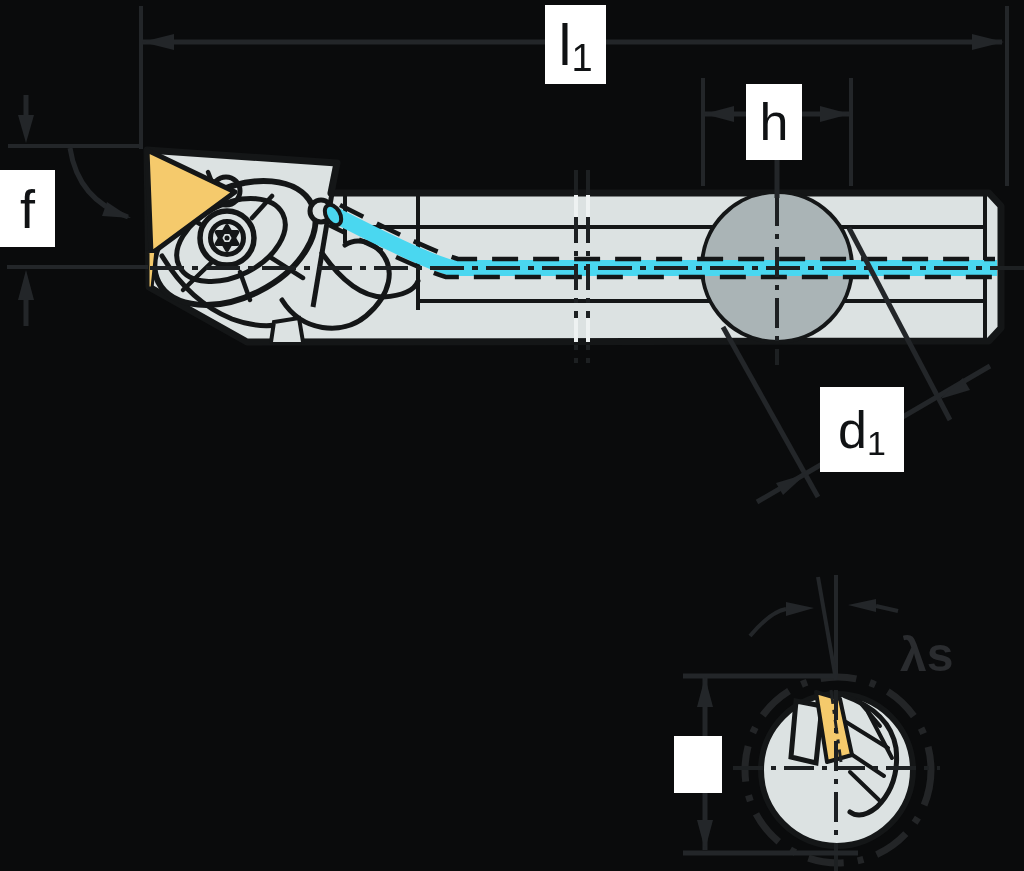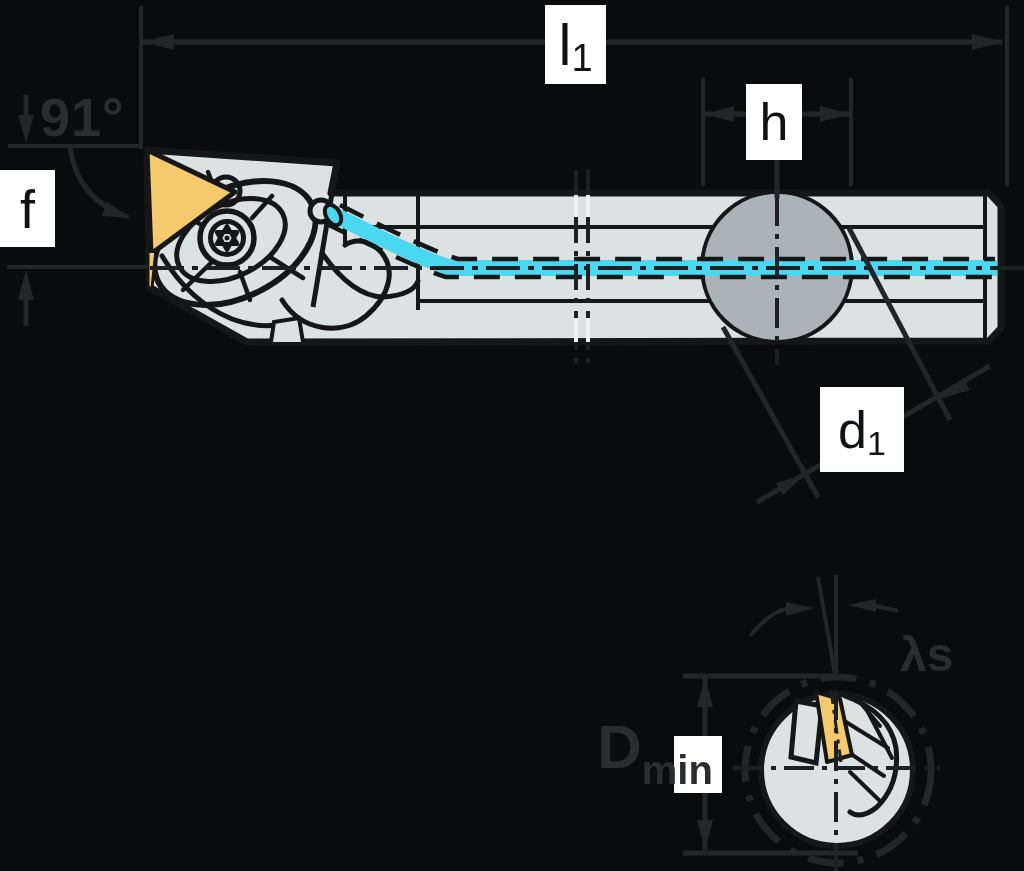--- a/index.html
+++ b/index.html
@@ -197,27 +197,21 @@
 
 <div class="lblbox" id="f-box" style="left:0px;top:170px;width:55px;height:77px;">
   <span class="b">f</span>
 </div>
 
 <div class="lblbox" id="d1-box" style="left:820px;top:387px;width:84px;height:85px;">
   <span class="b">d</span>
       <span class="s">1</span>
 </div>
 
-<div class="darklbl" id="angle-label" style="left:40px;top:90px;">
-  <span>91°</span>
-</div>
 
 <div class="darklbl" id="lambda-label" style="left:900px;top:592px;margin-top:39px;">
   <span>λs</span>
 </div>
 
 <div class="lblbox" id="min-box" style="left:674px;top:736px;width:48px;height:57px;"></div>
 
-<div class="darklbl" id="dmin-label" style="left:597px;top:716px;">
-  <span class="b">D</span><span class="s">min</span>
-</div>
 
 </div>
 
 </body></html>

